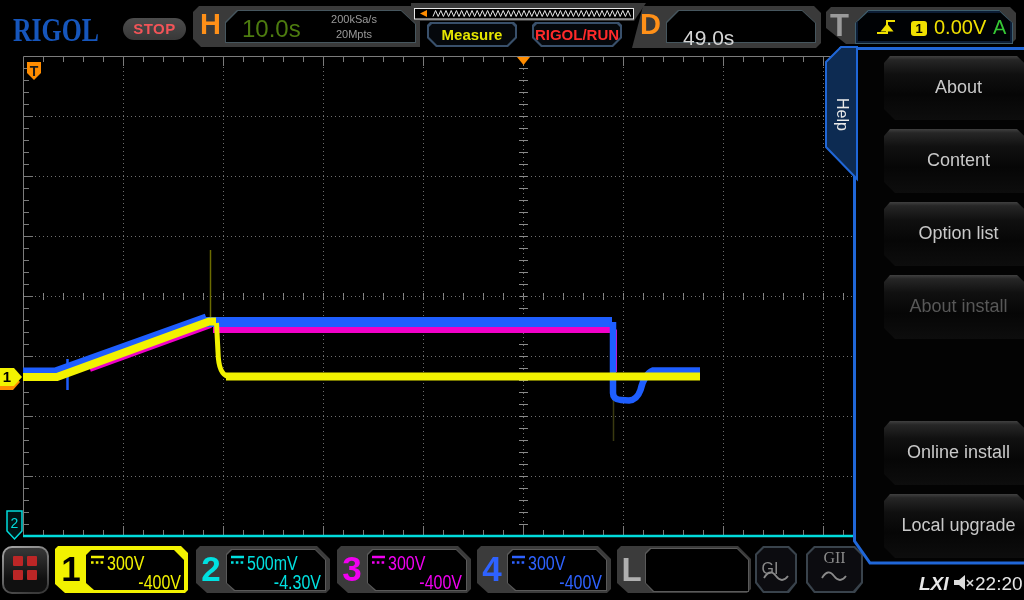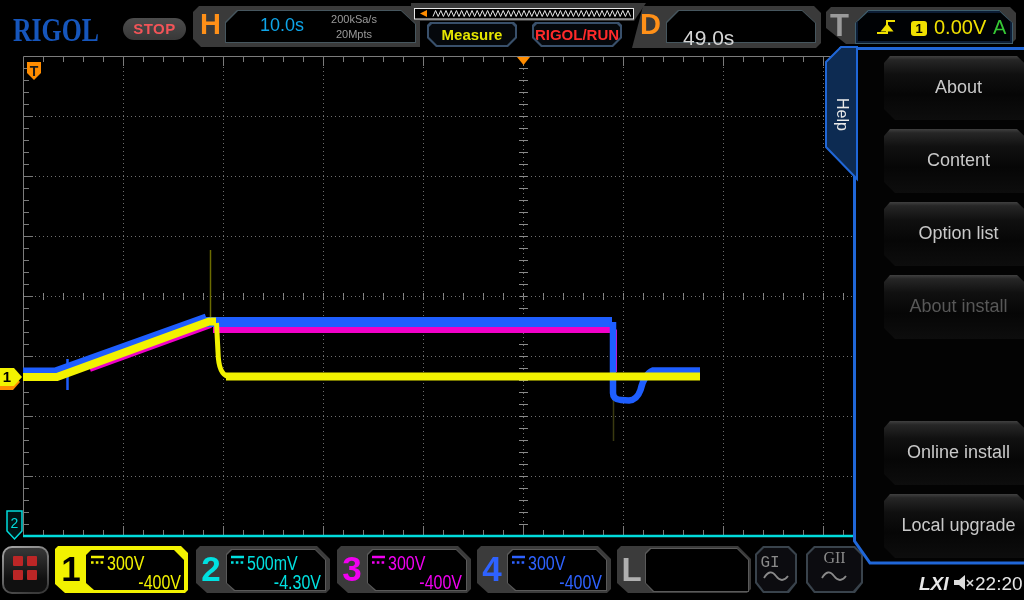--- a/index.html
+++ b/index.html
@@ -38,21 +38,21 @@
 <text x="34" y="76" font-size="14" font-weight="bold" fill="#1a1a1a" text-anchor="middle" font-family="Liberation Sans">T</text>
 <polygon points="517,57 530,57 523.5,65" fill="#ff8c00"></polygon>
 </svg>
 <div class="a" style="left:0;top:0;width:1024px;height:50px;background:#000;z-index:2">
 <div class="a" style="left:13px;top:12px;font-family:'Liberation Serif',serif;font-weight:bold;font-size:33px;color:#1656bc;letter-spacing:0px;transform:scaleX(0.78);transform-origin:left">RIGOL</div>
 <div class="a" style="left:123px;top:18px;width:63px;height:22px;border-radius:11px;background:linear-gradient(180deg,#4c4c4c,#383838);color:#f25458;font-weight:bold;font-size:15px;text-align:center;line-height:22px;letter-spacing:0.5px">STOP</div>
 <div class="a" style="left:193px;top:6px;width:227px;height:41px;background:#3a3a3a;clip-path:polygon(6px 0,401px 0,420px 19px,420px 38px,417px 41px,8px 41px,0 33px,0 6px)"></div>
 <div class="a" style="left:200px;top:8px;font-size:29px;font-weight:bold;color:#ff9018">H</div>
 <div class="a" style="left:225px;top:10px;width:191px;height:33px;background:#46565e;clip-path:polygon(12px 0,176px 0,191px 14px,191px 33px,179px 33px,0 33px,0 12px)"></div>
 <div class="a" style="left:226px;top:11px;width:189px;height:31px;background:#000;clip-path:polygon(12px 0,175px 0,189px 13px,189px 31px,178px 31px,0 31px,0 12px)"></div>
-<div class="a" style="left:260px;top:15px;font-size:18px;color:#0ea5e9">10.0s</div>
+<div class="a" style="left:242px;top:15px;font-size:24px;color:#4d7c0f">10.0s</div>
 <div class="a" style="left:300px;top:12px;width:108px;text-align:center;font-size:11px;line-height:15px;color:#9a9a9a">200kSa/s<br>20Mpts</div>
 <div class="a" style="left:411px;top:3px;width:235px;height:18px;background:#3a3a3a;clip-path:polygon(0 0,235px 0,223px 18px,0 18px)"></div>
 <svg class="a" style="left:0;top:0" width="1024" height="50">
       <rect x="414.5" y="8.5" width="219" height="10.5" fill="#000" stroke="#e8e8e8" stroke-width="1"></rect>
       <path d="M433,16.5 L435.6,10.5 L438.2,16.5 L440.8,10.5 L443.4,16.5 L446.0,10.5 L448.6,16.5 L451.2,10.5 L453.8,16.5 L456.4,10.5 L459.0,16.5 L461.6,10.5 L464.2,16.5 L466.8,10.5 L469.4,16.5 L472.0,10.5 L474.6,16.5 L477.2,10.5 L479.8,16.5 L482.4,10.5 L485.0,16.5 L487.6,10.5 L490.2,16.5 L492.8,10.5 L495.4,16.5 L498.0,10.5 L500.6,16.5 L503.2,10.5 L505.8,16.5 L508.4,10.5 L511.0,16.5 L513.6,10.5 L516.2,16.5 L518.8,10.5 L521.4,16.5 L524.0,10.5 L526.6,16.5 L529.2,10.5 L531.8,16.5 L534.4,10.5 L537.0,16.5 L539.6,10.5 L542.2,16.5 L544.8,10.5 L547.4,16.5 L550.0,10.5 L552.6,16.5 L555.2,10.5 L557.8,16.5 L560.4,10.5 L563.0,16.5 L565.6,10.5 L568.2,16.5 L570.8,10.5 L573.4,16.5 L576.0,10.5 L578.6,16.5 L581.2,10.5 L583.8,16.5 L586.4,10.5 L589.0,16.5 L591.6,10.5 L594.2,16.5 L596.8,10.5 L599.4,16.5 L602.0,10.5 L604.6,16.5 L607.2,10.5 L609.8,16.5 L612.4,10.5 L615.0,16.5 L617.6,10.5 L620.2,16.5 L622.8,10.5 L625.4,16.5 L628.0,10.5 L630.6,16.5 " stroke="#e8e8e8" stroke-width="1" fill="none"></path>
       <polygon points="420,10 427,13.5 420,17" fill="#ff8c00" transform="rotate(180 423.5 13.5)"></polygon>
     </svg>
 <div class="a" style="left:427px;top:22px;width:90px;height:25px;background:#39506b;clip-path:polygon(3px 0,87px 0,90px 3px,90px 16px,81px 25px,9px 25px,0 16px,0 3px)"></div>
 <div class="a" style="left:429px;top:24px;width:86px;height:21px;background:#05080c;clip-path:polygon(3px 0,83px 0,86px 3px,86px 13px,78px 21px,8px 21px,0 13px,0 3px);color:#e6e600;font-weight:bold;font-size:15px;text-align:center;line-height:21px">Measure</div>
 <div class="a" style="left:532px;top:22px;width:90px;height:25px;background:#39506b;clip-path:polygon(3px 0,87px 0,90px 3px,90px 16px,81px 25px,9px 25px,0 16px,0 3px)"></div>
@@ -139,21 +139,21 @@
       <path d="M1,7.5 H14" stroke="#2e62ff" stroke-width="2.5" stroke-dasharray="2.6 2.2"></path>
     </svg>
 <div class="a" style="left:528px;top:12px;font-size:20px;color:#2e62ff;transform:scaleX(0.8);transform-origin:left center">300V</div>
 <div class="a" style="left:507px;top:31px;width:95px;text-align:right;font-size:20px;color:#2e62ff;transform:scaleX(0.8);transform-origin:right center">-400V</div>
 <div class="a" style="left:617px;top:6px;width:134px;height:47px;background:#3b3b3b;clip-path:polygon(4px 0,121px 0,134px 13px,134px 43px,130px 47px,11px 47px,0 37px,0 4px)"></div>
 <div class="a" style="left:617px;top:7px;width:29px;text-align:center;font-size:33px;font-weight:bold;color:#b0b0b0;line-height:46px">L</div>
 <div class="a" style="left:645px;top:8px;width:104px;height:44px;background:#5a5a5a;clip-path:polygon(5px 0,92px 0,104px 12px,104px 44px,8px 44px,0 35px,0 5px)"></div>
 <div class="a" style="left:646px;top:9px;width:102px;height:42px;background:#000;clip-path:polygon(5px 0,91px 0,102px 11px,102px 42px,8px 42px,0 34px,0 5px)"></div>
 <div class="a" style="left:755px;top:6px;width:42px;height:47px;background:#39434c;clip-path:polygon(8px 0,34px 0,42px 8px,42px 37px,34px 47px,8px 47px,0 37px,0 8px)"></div>
 <div class="a" style="left:757px;top:8px;width:38px;height:43px;background:#0c0c10;clip-path:polygon(7px 0,31px 0,38px 7px,38px 34px,30px 43px,7px 43px,0 34px,0 7px)"></div>
-<div class="a" style="left:755px;top:14px;width:30px;text-align:center;font-size:16px;color:#8a8a8a;font-family:Liberation Mono, monospace">GI</div>
+<div class="a" style="left:755px;top:20px;width:30px;text-align:center;font-size:16px;color:#8a8a8a;font-family:Liberation Sans, sans-serif">GI</div>
 <svg class="a" style="left:762px;top:28px" width="28" height="16">
       <path d="M2,10 Q8,0 14,8 T26,8" stroke="#8a8a8a" stroke-width="1.8" fill="none"></path>
     </svg>
 <div class="a" style="left:806px;top:6px;width:57px;height:47px;background:#39434c;clip-path:polygon(8px 0,49px 0,57px 8px,57px 37px,49px 47px,8px 47px,0 37px,0 8px)"></div>
 <div class="a" style="left:808px;top:8px;width:53px;height:43px;background:#0c0c10;clip-path:polygon(7px 0,46px 0,53px 7px,53px 34px,45px 43px,7px 43px,0 34px,0 7px)"></div>
 <div class="a" style="left:806px;top:9px;width:57px;text-align:center;font-size:16px;color:#8a8a8a;font-family:'Liberation Serif',serif">GII</div>
 <svg class="a" style="left:820px;top:28px" width="28" height="16">
       <path d="M2,10 Q8,0 14,8 T26,8" stroke="#8a8a8a" stroke-width="1.8" fill="none"></path>
     </svg>
 <div class="a" style="left:919px;top:33px;font-size:19px;font-weight:bold;font-style:italic;color:#e8e8e8;font-family:'Liberation Sans',sans-serif">LXI</div>

